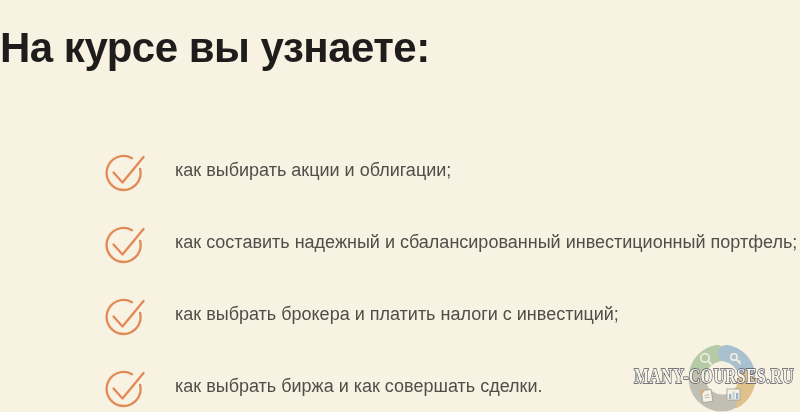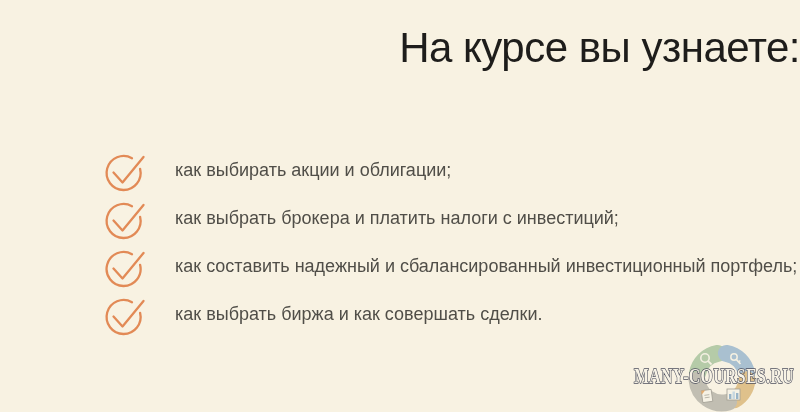--- a/index.html
+++ b/index.html
@@ -13,33 +13,33 @@
   body{
     background:var(--bg);
     font-family:"Liberation Sans", sans-serif;
     position:relative;
   }
   .page-title{
     position:absolute;
     top:24px;
     left:0;
     width:100%;
-    text-align:right;
+    text-align:left;
     font-size:42px;
-    font-weight:normal;
+    font-weight:bold;
     letter-spacing:-0.5px;
     color:var(--title-color);
   }
   .benefits-list{
     position:absolute;
     left:103px;
     top:148px;
     display:flex;
     flex-direction:column;
-    gap:4px;
+    gap:28px;
   }
   .benefit-row{
     display:flex;
     align-items:center;
     height:44px;
   }
   .check-icon{
     width:48px;
     height:44px;
     flex:0 0 48px;
@@ -83,29 +83,29 @@
       <path d="M 10.5 24.5 L 19.5 34.5 L 40.5 9.0" stroke="currentColor" stroke-width="2.3" stroke-linecap="round" stroke-linejoin="round"></path>
     </svg>
     <span class="benefit-text">как выбирать акции и облигации;</span>
   </div>
 
   <div class="benefit-row">
     <svg class="check-icon" viewBox="0 0 48 44" fill="none">
       <path d="M 29.0 10.2 A 17 17 0 1 0 37.1 20.9" stroke="currentColor" stroke-width="2.3" stroke-linecap="round"></path>
       <path d="M 10.5 24.5 L 19.5 34.5 L 40.5 9.0" stroke="currentColor" stroke-width="2.3" stroke-linecap="round" stroke-linejoin="round"></path>
     </svg>
-    <span class="benefit-text">как выбрать брокера и платить налоги с инвестиций;</span>
+    <span class="benefit-text">как составить надежный и сбалансированный инвестиционный портфель;</span>
   </div>
 
   <div class="benefit-row">
     <svg class="check-icon" viewBox="0 0 48 44" fill="none">
       <path d="M 29.0 10.2 A 17 17 0 1 0 37.1 20.9" stroke="currentColor" stroke-width="2.3" stroke-linecap="round"></path>
       <path d="M 10.5 24.5 L 19.5 34.5 L 40.5 9.0" stroke="currentColor" stroke-width="2.3" stroke-linecap="round" stroke-linejoin="round"></path>
     </svg>
-    <span class="benefit-text">как составить надежный и сбалансированный инвестиционный портфель;</span>
+    <span class="benefit-text">как выбрать брокера и платить налоги с инвестиций;</span>
   </div>
 
   <div class="benefit-row">
     <svg class="check-icon" viewBox="0 0 48 44" fill="none">
       <path d="M 29.0 10.2 A 17 17 0 1 0 37.1 20.9" stroke="currentColor" stroke-width="2.3" stroke-linecap="round"></path>
       <path d="M 10.5 24.5 L 19.5 34.5 L 40.5 9.0" stroke="currentColor" stroke-width="2.3" stroke-linecap="round" stroke-linejoin="round"></path>
     </svg>
     <span class="benefit-text">как выбрать биржа и как совершать сделки.</span>
   </div>
 

